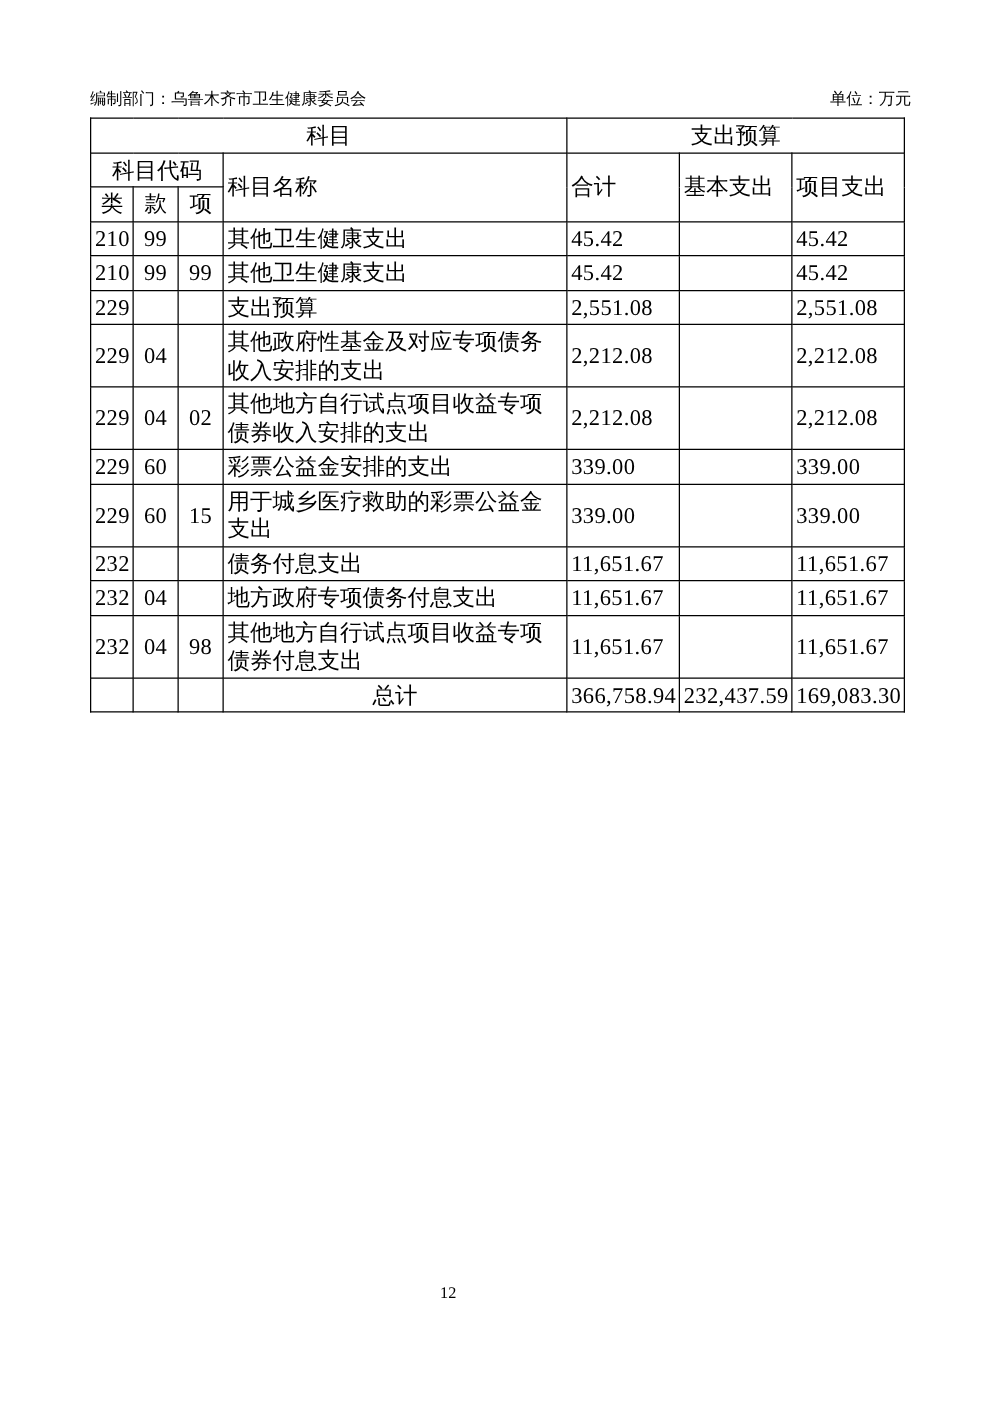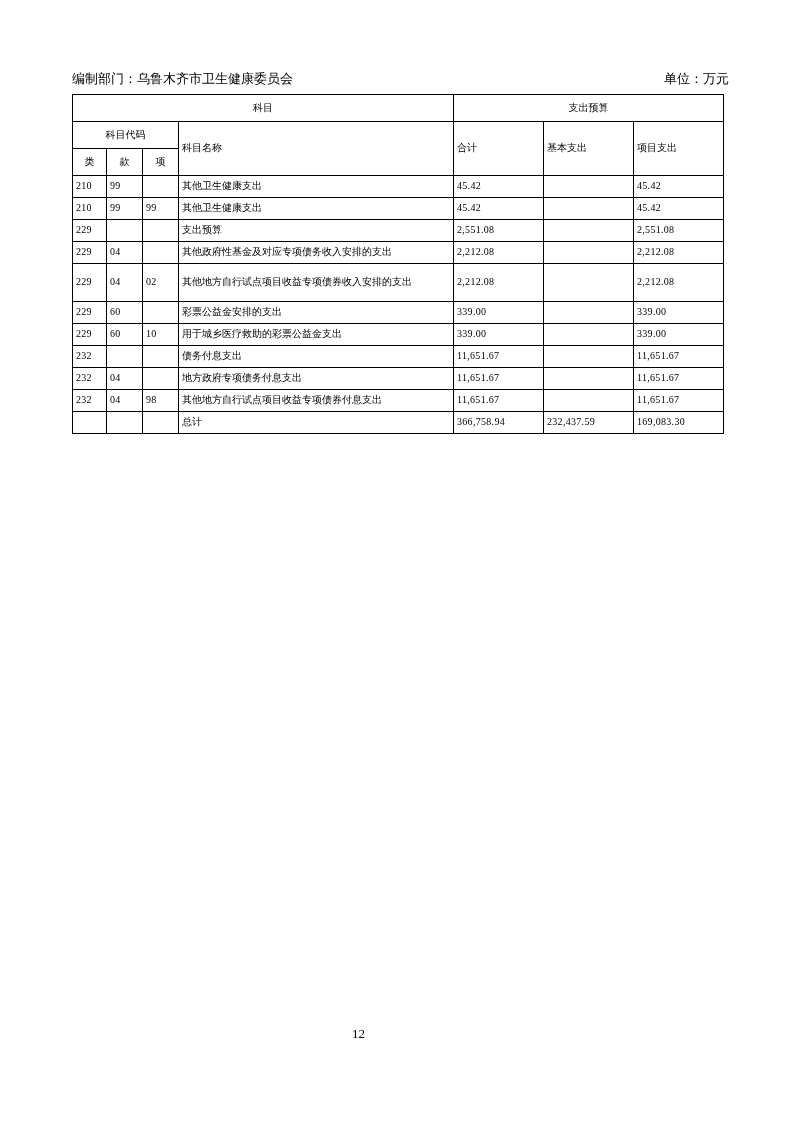--- a/index.html
+++ b/index.html
@@ -30,21 +30,21 @@
     margin-bottom: 6px;
     padding-right: 4px;
   }
   .header-left, .header-right {
     white-space: nowrap;
   }
   table.budget {
     border-collapse: collapse;
     width: 651px;
     table-layout: fixed;
-    font-size: 10px;
+    font-size: 18px;
   }
   table.budget td, table.budget th {
     border: 1px solid #000000;
     padding: 2px 3px;
     vertical-align: middle;
     line-height: 1.25;
     font-weight: normal;
   }
   .c-lei   { width: 34px; }
   .c-kuan  { width: 36px; }
@@ -55,21 +55,21 @@
   .c-item  { width: 90px; }
 
   .hdr {
     text-align: center;
     height: 22px;
   }
   .hdr-tall {
     text-align: left;
     height: 26px;
   }
-  .center { }
+  .center { text-align: center; }
   .right  { text-align: left; padding-right: 5px; }
   .left   { text-align: left; margin-left: 10px; }
   .num {
     font-family: "Liberation Serif", "DejaVu Serif", serif;
     letter-spacing: 0.3px;
   }
   .bold { font-weight: bold; }
   .row-h { height: 22px; }
   .row-h2 { height: 38px; }
   .indent1 { padding-left: 26px; }
@@ -177,21 +177,21 @@
         <td class="center num bold"></td>
         <td class="left indent1 bold">彩票公益金安排的支出</td>
         <td class="right num bold">339.00</td>
         <td class="right num bold"></td>
         <td class="right num bold">339.00</td>
       </tr>
 
       <tr class="row-h">
         <td class="center num">229</td>
         <td class="center num">60</td>
-        <td class="center num">10</td>
+        <td class="center num">15</td>
         <td class="left indent2">用于城乡医疗救助的彩票公益金支出</td>
         <td class="right num">339.00</td>
         <td class="right num"></td>
         <td class="right num">339.00</td>
       </tr>
 
       <tr class="row-h">
         <td class="center num bold">232</td>
         <td class="center num bold"></td>
         <td class="center num bold"></td>

